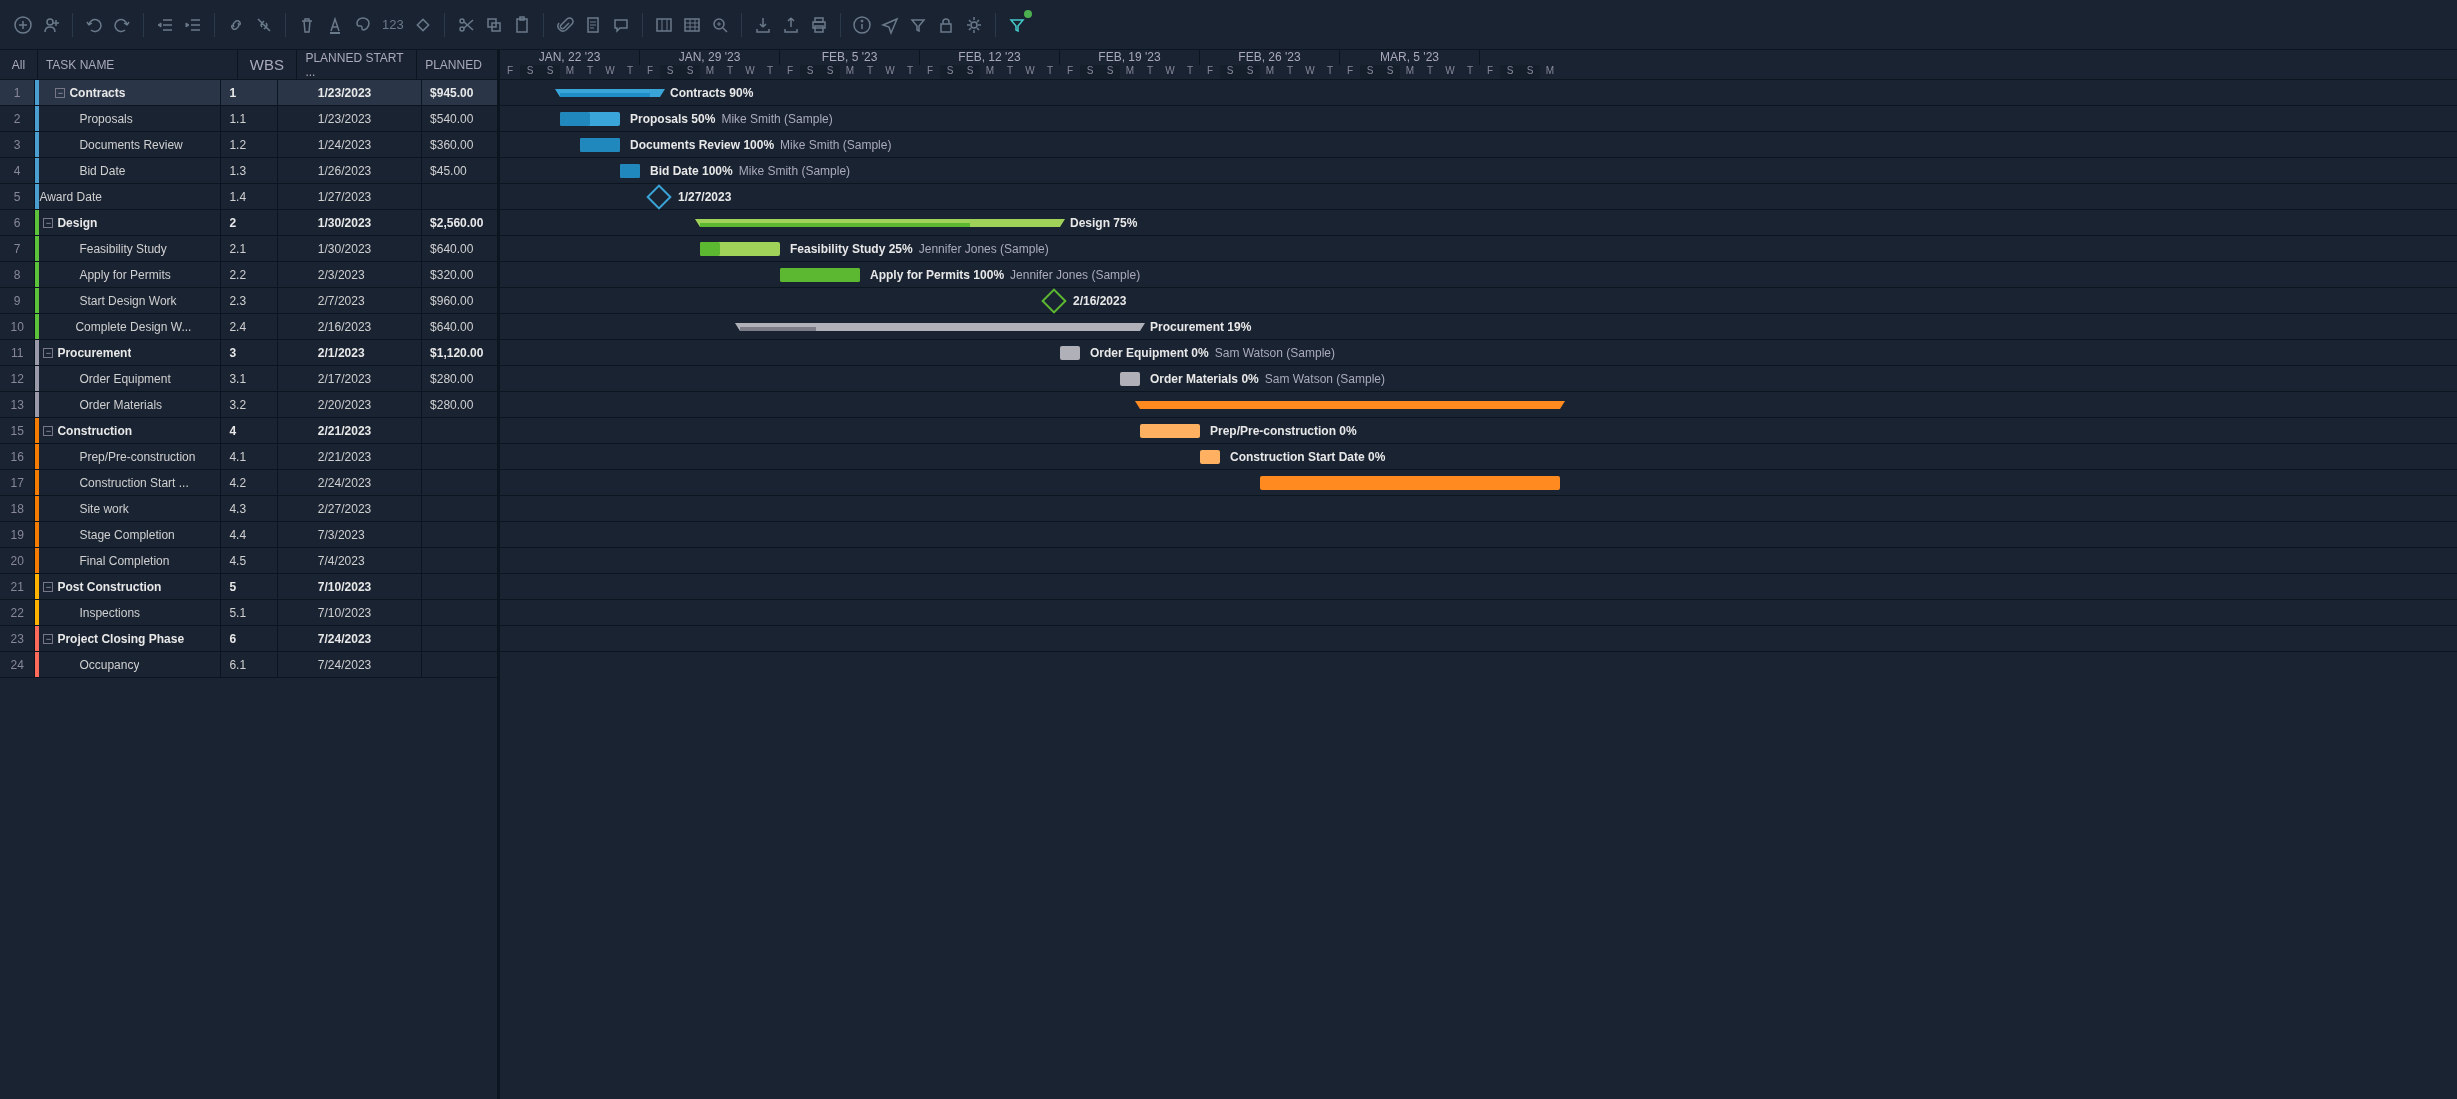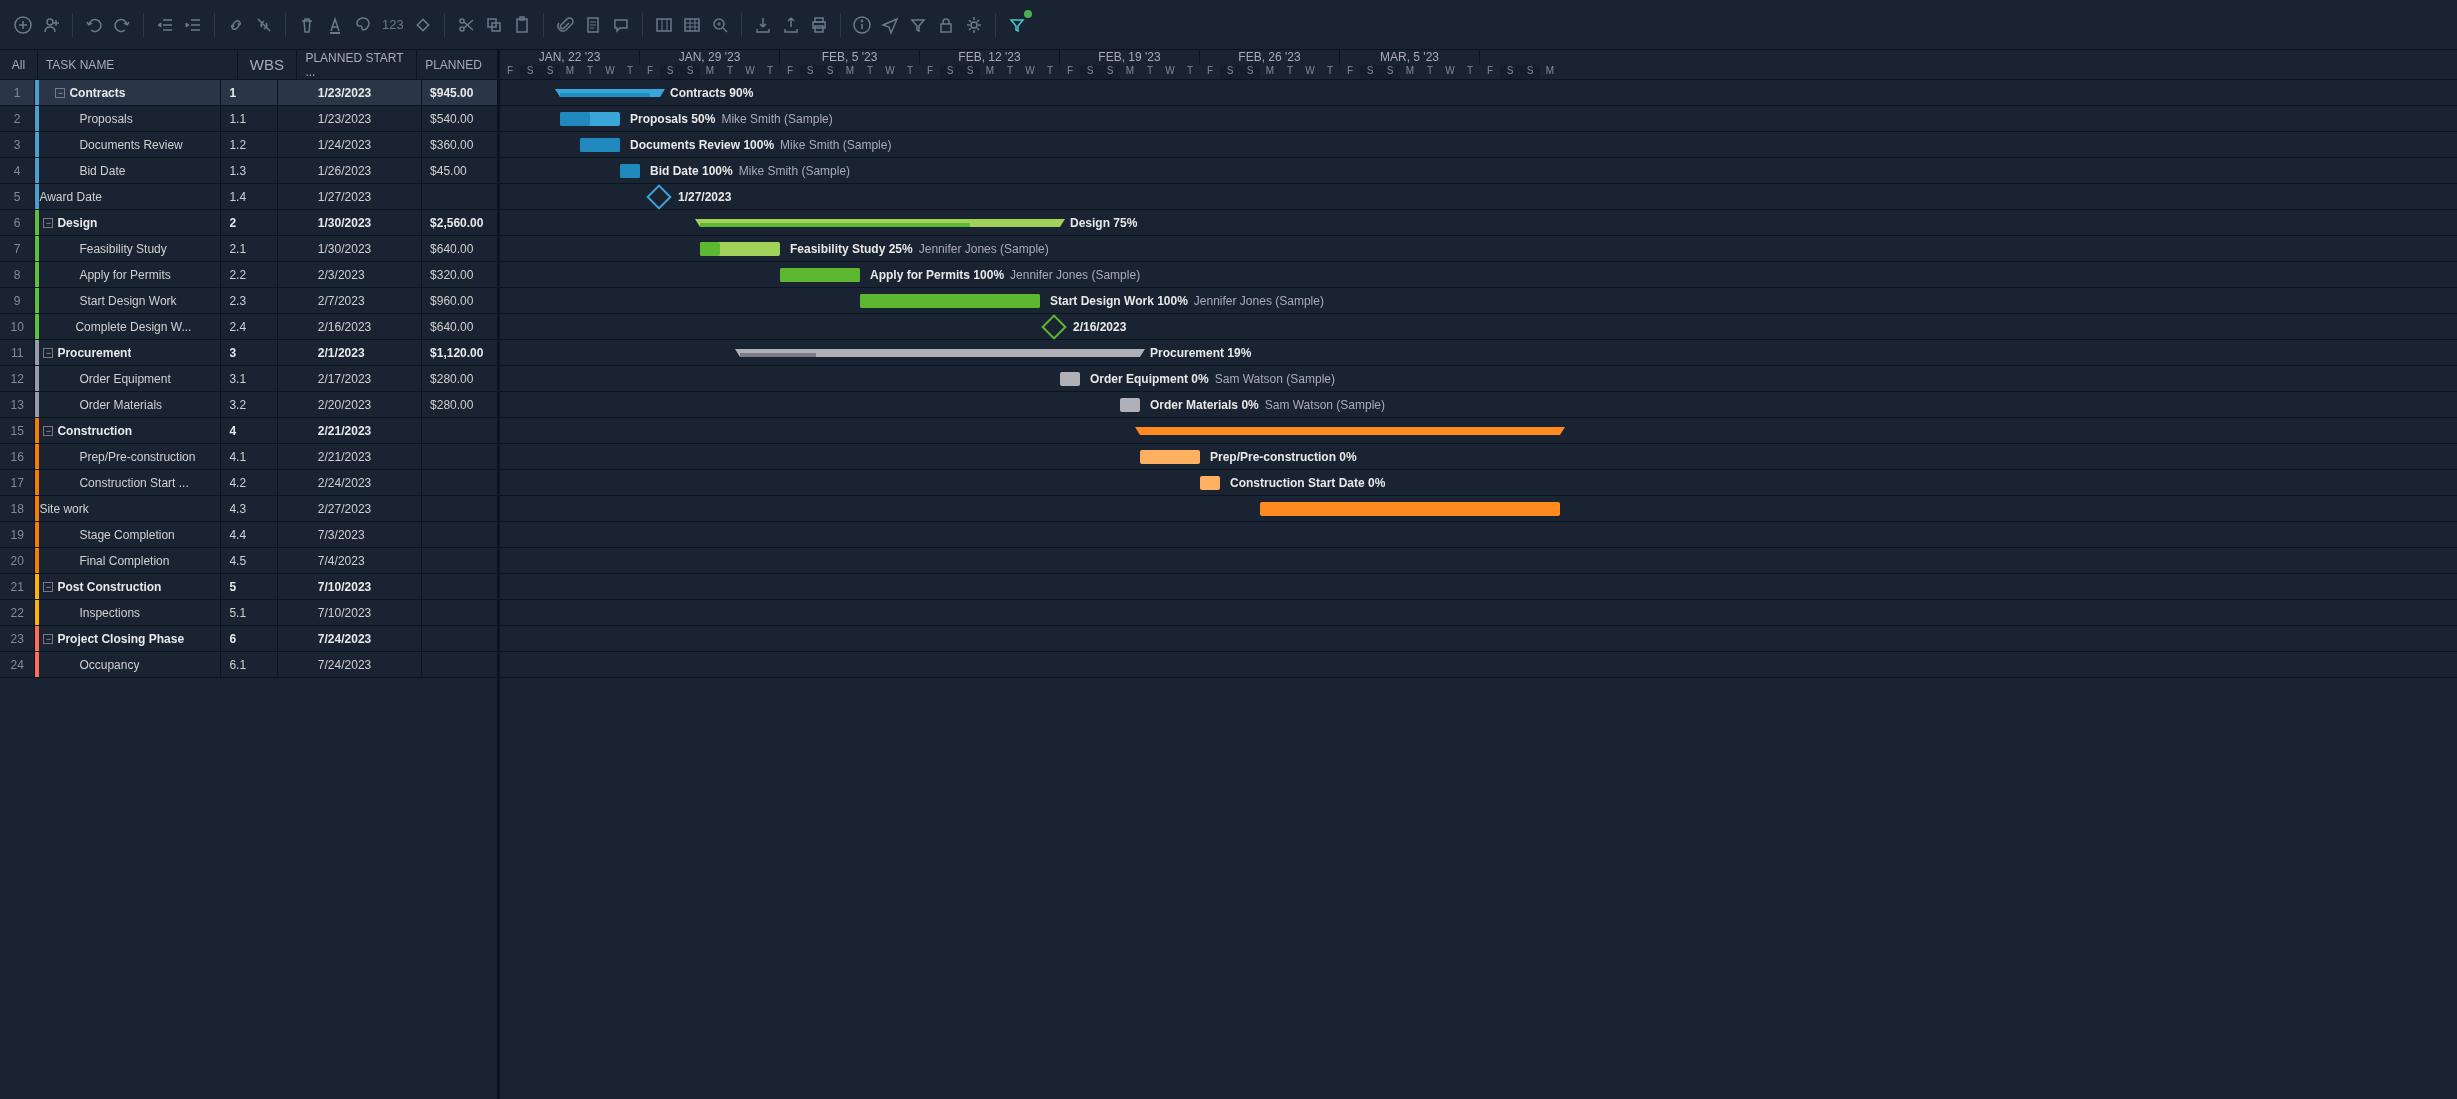--- a/index.html
+++ b/index.html
@@ -461,21 +461,21 @@
             </div>
           </div>
           <div class="row-wbs">4.2</div>
           <div class="row-start">2/24/2023</div>
           <div class="row-cost"></div>
         </div>
         <div class="grid-row">
           <div class="row-num">18</div>
           <div class="row-name">
             <div class="color-bar" style="background: rgb(245, 124, 0);"></div>
-            <div style="display: flex; align-items: center; overflow: hidden;">
+            <div style="padding-left: 40px; display: flex; align-items: center; overflow: hidden;">
               <span class="task-text">Site work</span>
             </div>
           </div>
           <div class="row-wbs">4.3</div>
           <div class="row-start">2/27/2023</div>
           <div class="row-cost"></div>
         </div>
         <div class="grid-row">
           <div class="row-num">19</div>
           <div class="row-name">
@@ -677,28 +677,20 @@
         </div>
         <div class="gantt-row">
           <div class="bar-container" style="left: 280px;">
             <div class="task-bar" style="width: 80px; background: rgb(92, 184, 48); position: relative;">
               <div class="progress-fill" style="width: 100%; background: rgb(92, 184, 48);"></div>
             </div>
             <div class="bar-label"><span class="bold-l">Apply for Permits</span><span class="pct">  100%</span><span class="res">Jennifer Jones (Sample)</span></div>
           </div>
         </div>
         <div class="gantt-row">
-          <div class="bar-container" style="left: 360px;">
-            <div class="task-bar" style="width: 180px; background: rgb(92, 184, 48); position: relative;">
-              <div class="progress-fill" style="width: 100%; background: rgb(92, 184, 48);"></div>
-            </div>
-            <div class="bar-label"><span class="bold-l">Start Design Work</span><span class="pct">  100%</span><span class="res">Jennifer Jones (Sample)</span></div>
-          </div>
-        </div>
-        <div class="gantt-row">
           <div class="bar-container" style="left: 545px;">
             <div class="diamond" style="border-color: rgb(92, 184, 48);"></div>
             <div class="bar-label"><span class="bold-l">2/16/2023</span></div>
           </div>
         </div>
         <div class="gantt-row">
           <div class="bar-container" style="left: 240px;">
             <div class="summary-bar" style="width: 400px; background: rgb(176, 176, 184); color: rgb(176, 176, 184);">
               <div class="summary-inner" style="width: 76px; background: rgb(124, 124, 136);"></div>
             </div>

